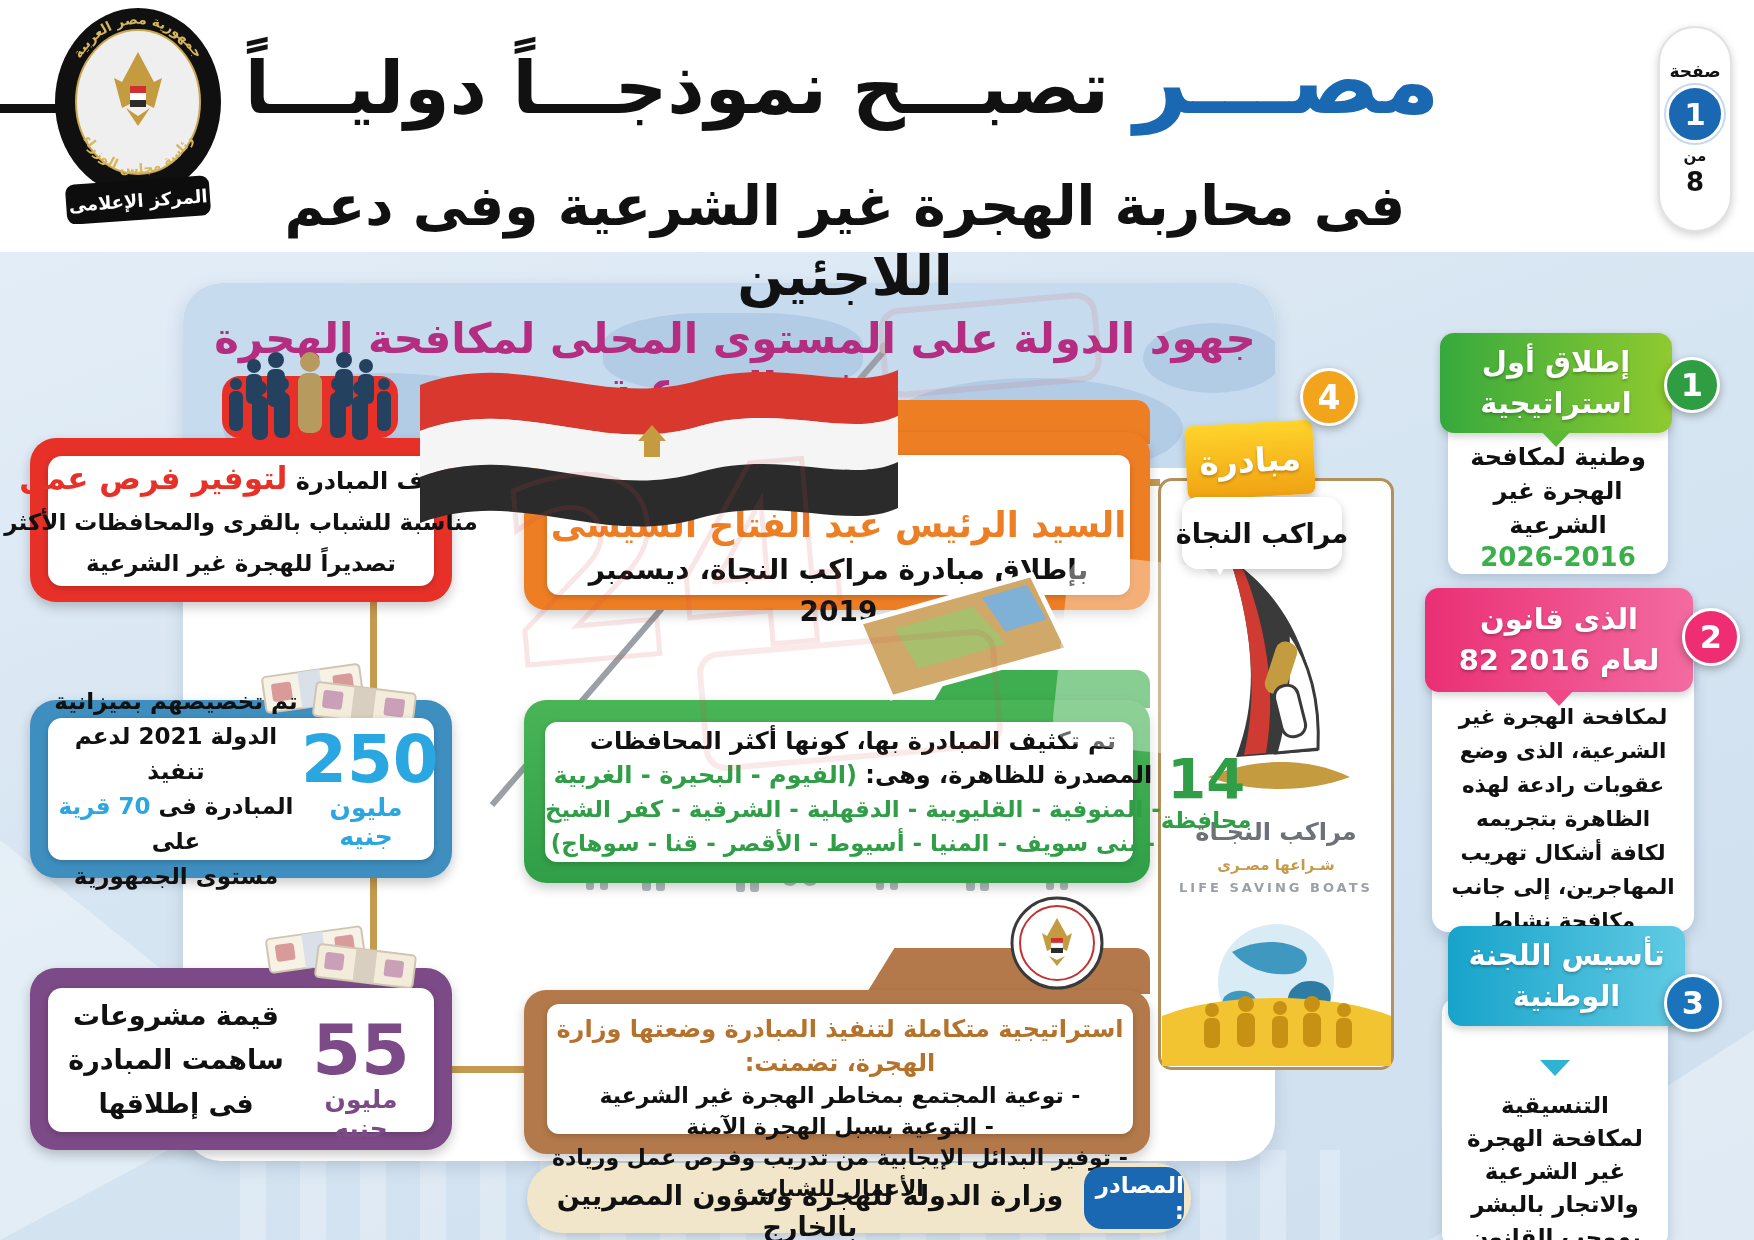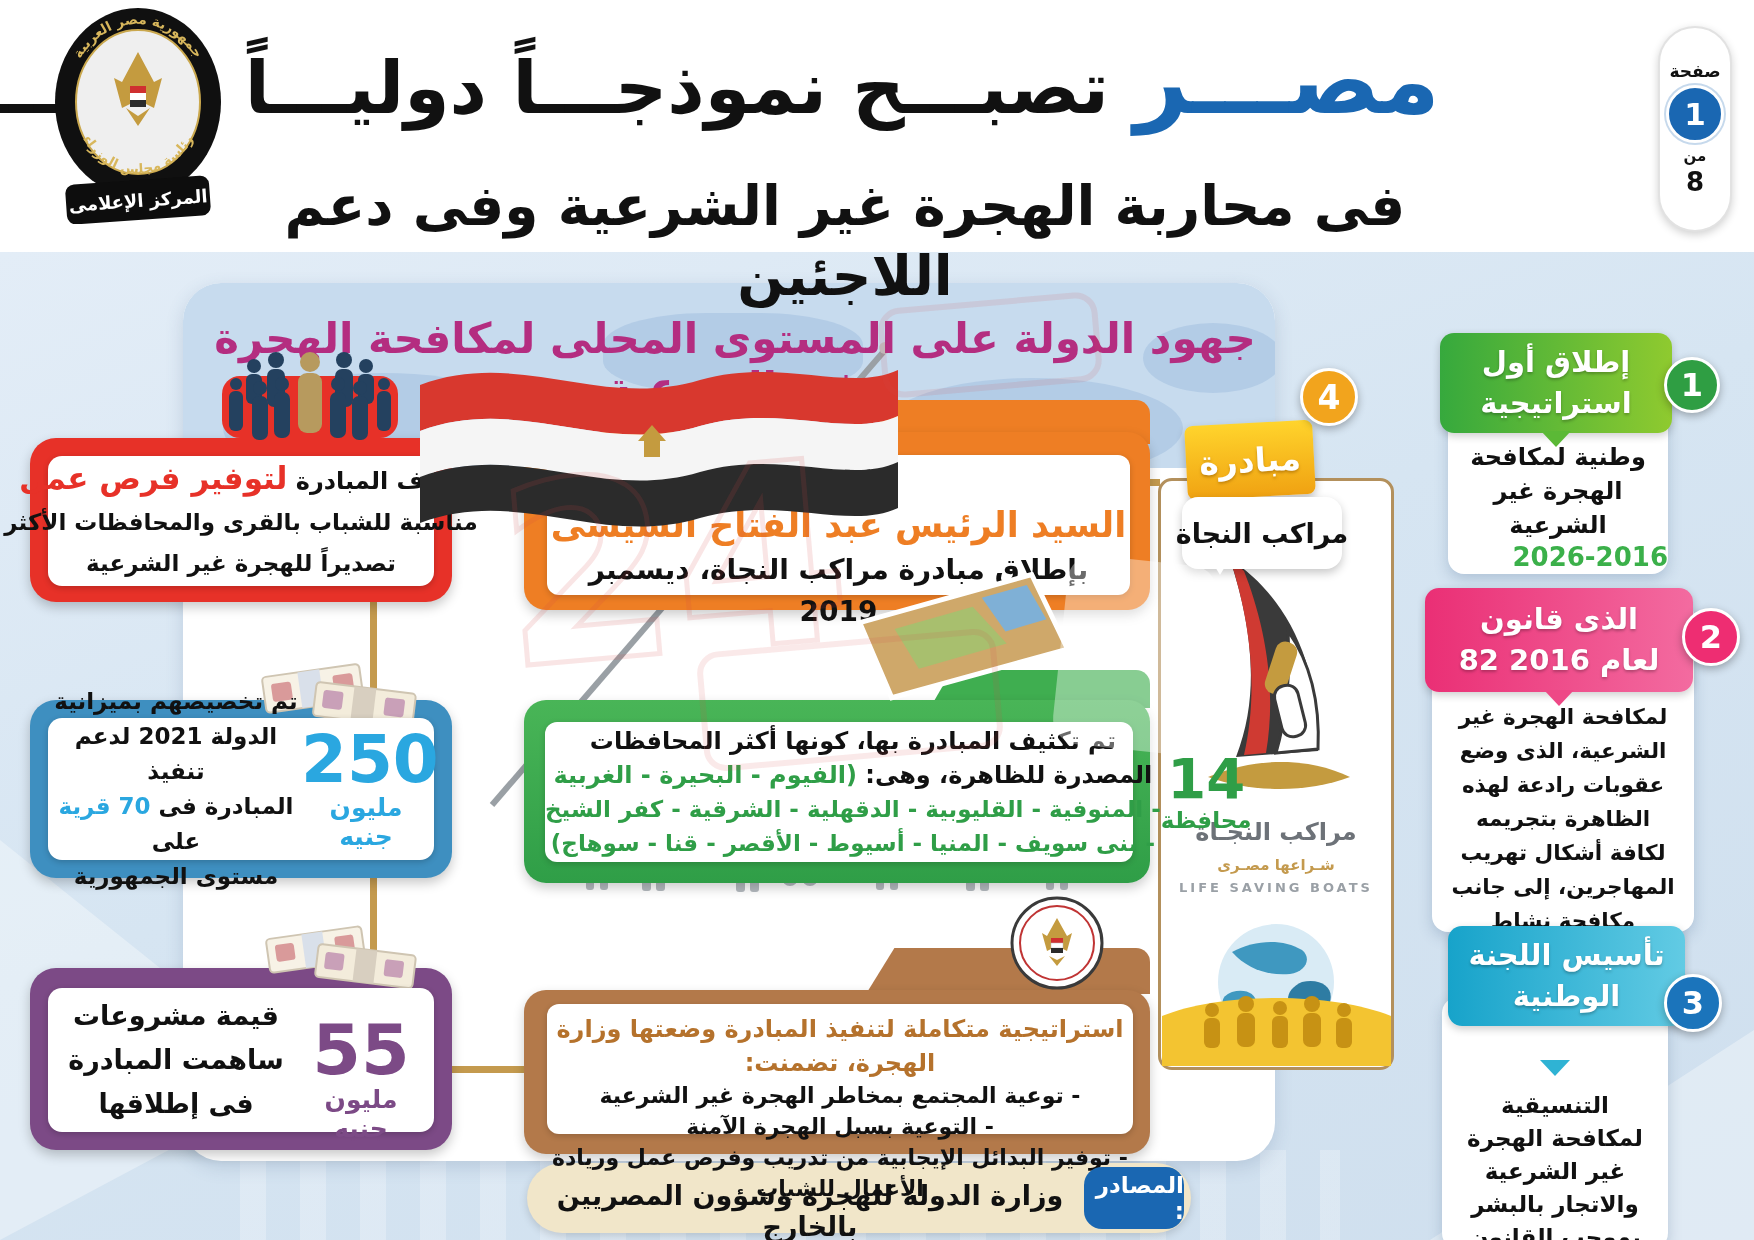--- a/index.html
+++ b/index.html
@@ -402,21 +402,21 @@
   <div class="abs circle-num" style="left:1300px;top:368px;width:58px;height:58px;background:#f2a41d;font-size:33px;">4</div>
   <div class="abs ribbon">
       <span>مبادرة</span>
     </div>
   <div class="abs bubble rtl">
       <span>مراكب النجاة</span>
     </div>
 
   <div class="abs card-body" style="left:1448px;top:352px;width:220px;height:222px;">
     <div class="rtl center card-text" style="padding-top:88px;font-size:24px;line-height:34px;">وطنية لمكافحة الهجرة غير الشرعية</div>
-    <div class="ltr center b" style="font-size:26px;color:#3bb04a;text-align:right;">2026-2016</div>
+    <div class="ltr center b" style="font-size:26px;color:#3bb04a;">2026-2016</div>
   </div>
   <div class="abs card-header" style="left:1440px;top:333px;width:232px;height:100px;background:linear-gradient(90deg,#36a93d,#8fca2f);">
     <span>إطلاق أول</span>
     <span>استراتيجية</span>
   </div>
   <div class="abs notch" style="left:1541px;top:431px;border-top:16px solid #5bb936;"></div>
   <div class="abs circle-num" style="left:1664px;top:357px;width:56px;height:56px;background:#2f9e43;font-size:32px;">1</div>
 
   <div class="abs card-body" style="left:1432px;top:600px;width:262px;height:332px;">
     <div class="rtl center card-text" style="padding:100px 14px 0;font-size:21.5px;line-height:34px;">لمكافحة الهجرة غير الشرعية، الذى وضع عقوبات رادعة لهذه الظاهرة بتجريمه لكافة أشكال تهريب المهاجرين، إلى جانب مكافحة نشاط المؤسسات المنخرطة فى هذه الجريمة</div>

